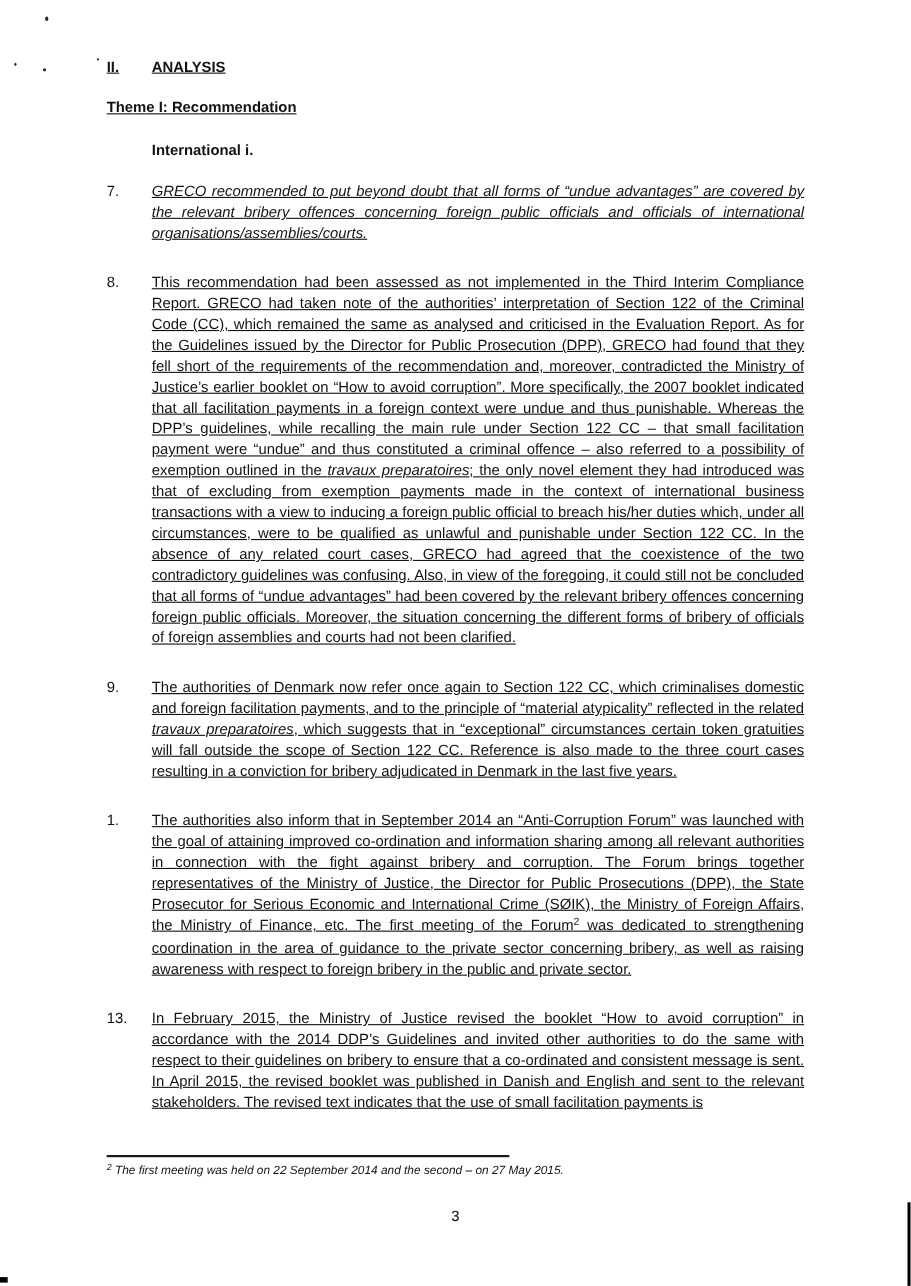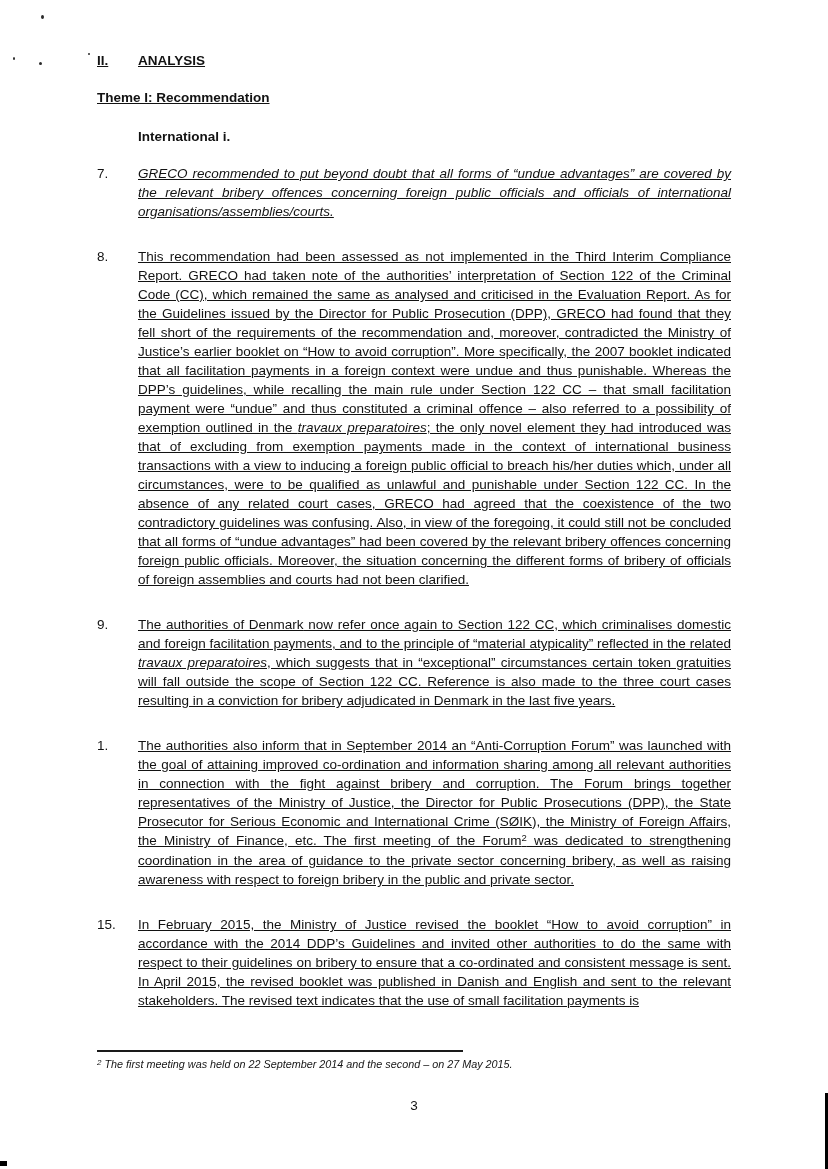--- a/index.html
+++ b/index.html
@@ -86,21 +86,21 @@
       <span class="num">9.</span>
       <div class="para-text"><span class="seg-underline">The authorities of Denmark</span><span class="seg-normal"> now refer once again to Section 122 CC, which criminalises domestic and foreign facilitation payments, and to the principle of “material atypicality” reflected in the related </span><span class="seg-italic">travaux preparatoires</span><span class="seg-normal">, which suggests that in “exceptional” circumstances certain token gratuities will fall outside the scope of Section 122 CC. Reference is also made to the three court cases resulting in a conviction for bribery adjudicated in Denmark in the last five years.</span></div>
     </div>
 
     <div class="para">
       <span class="num">1.</span>
       <div class="para-text"><span class="seg-normal">The authorities also inform that in September 2014 an “Anti-Corruption Forum” was launched with the goal of attaining improved co-ordination and information sharing among all relevant authorities in connection with the fight against bribery and corruption. The Forum brings together representatives of the Ministry of Justice, the Director for Public Prosecutions (DPP), the State Prosecutor for Serious Economic and International Crime (SØIK), the Ministry of Foreign Affairs, the Ministry of Finance, etc. The first meeting of the Forum</span><span class="seg-superscript">2</span><span class="seg-normal"> was dedicated to strengthening coordination in the area of guidance to the private sector concerning bribery, as well as raising awareness with respect to foreign bribery in the public and private sector.</span></div>
     </div>
 
     <div class="para">
-      <span class="num">15.</span>
+      <span class="num">13.</span>
       <div class="para-text"><span class="seg-normal">In February 2015, the Ministry of Justice revised the booklet “How to avoid corruption” in accordance with the 2014 DDP’s Guidelines and invited other authorities to do the same with respect to their guidelines on bribery to ensure that a co-ordinated and consistent message is sent. In April 2015, the revised booklet was published in Danish and English and sent to the relevant stakeholders. The revised text indicates that the use of small facilitation payments is</span></div>
     </div>
 
   </div>
 
   <div class="footnote">
     <div class="footnote-rule"></div>
     <div class="footnote-text">
       <span class="fn-sup">2</span><span> The first meeting was held on 22 September 2014 and the second – on 27 May 2015.</span>
     </div>

